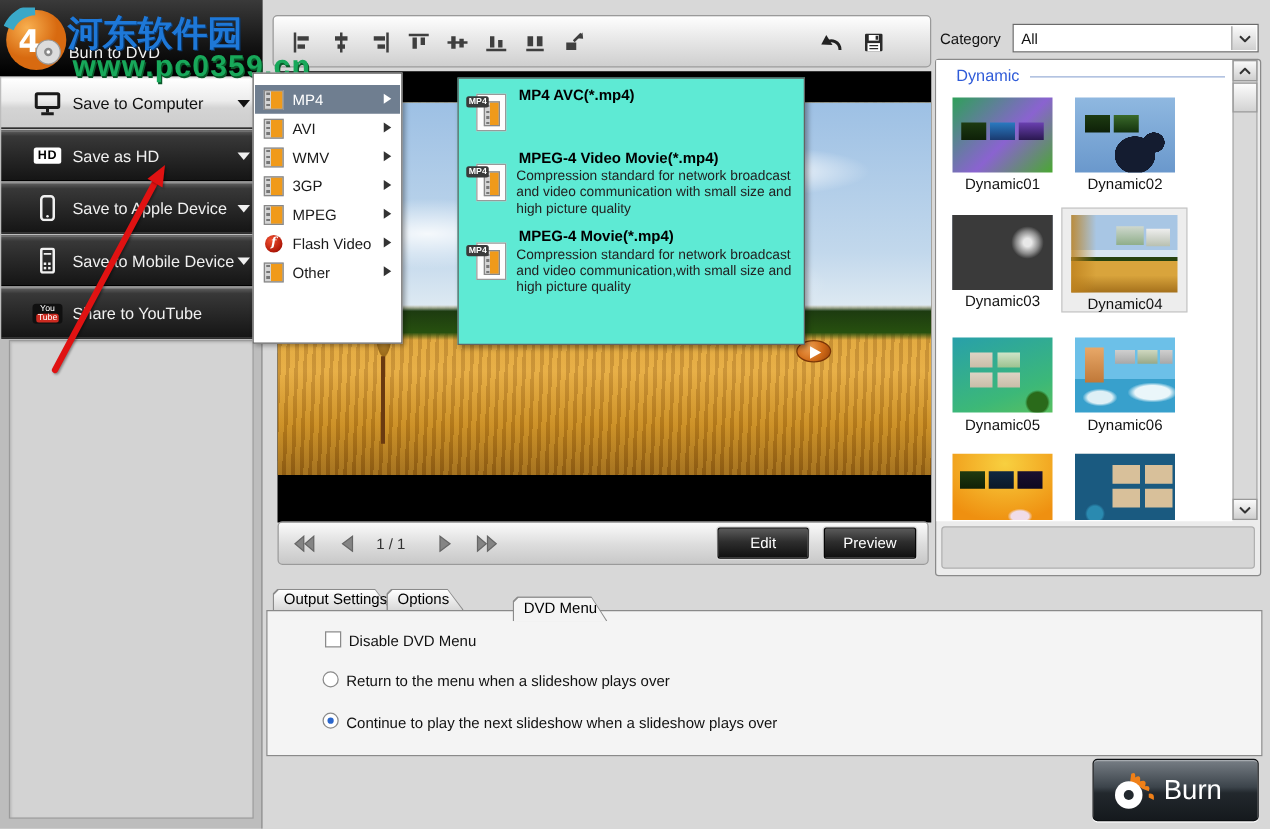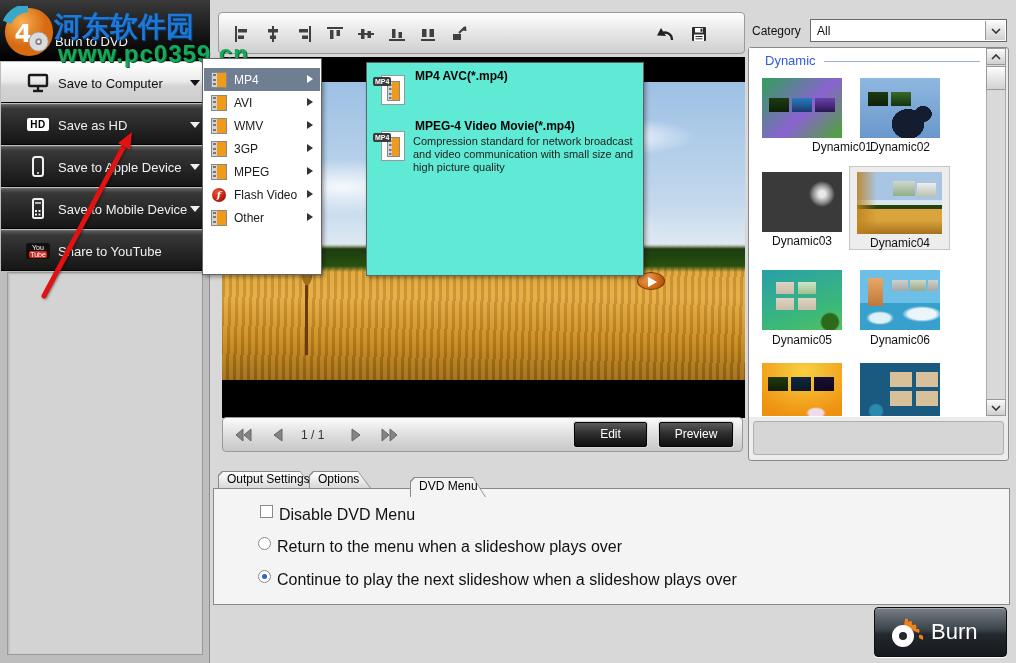--- a/index.html
+++ b/index.html
@@ -135,21 +135,21 @@
   .tab .bgo { position:absolute; inset:0; background:#8a8a8a; clip-path:polygon(0 100%,0 4px,4px 0,calc(100% - 13px) 0,100% 100%); }
   .tab .bgi { position:absolute; left:1px; right:1px; top:1px; bottom:0; background:linear-gradient(#fff,#d8d8d8); clip-path:polygon(0 100%,0 4px,4px 0,calc(100% - 12px) 0,100% 100%); }
   .tab.active { top:477px; height:20px; z-index:5;margin-left:44px; }
   .tab.active .bgi { background:#f4f4f4; }
   .tab span { position:relative; display:block; font-size:12px; color:#000000; padding-left:9px; line-height:17px; }
   .tab.active span { line-height:19px; }
   #tab-content { left:213px; top:488px; width:797px; height:117px; background:#f4f4f4; border:1px solid #8a8a8a; z-index:1; }
   .chk { position:absolute; width:13px; height:13px; background:#fff; border:1px solid #8a8a8a; cursor:pointer; }
   .rad { position:absolute; width:13px; height:13px; background:#fff; border:1px solid #8a8a8a; border-radius:50%; cursor:pointer; }
   .rad .dot { position:absolute; left:3px; top:3px; width:5px; height:5px; border-radius:50%; background:#2a66cc; }
-  .opt-label { position:absolute; font-size:16px; color:#111; cursor:pointer; }
+  .opt-label { position:absolute; font-size:12px; color:#111; cursor:pointer; }
 
   
   #burn-btn { left:874px; top:607px; width:133px; height:50px; border-radius:4px; background:linear-gradient(180deg,#777e85,#3c444b 45%,#22282d 55%,#15191d); border:1px solid #0c0f12; box-shadow:0 1px 0 #fff, inset 0 1px 0 rgba(255,255,255,.35); cursor:pointer; }
   #burn-label { position:absolute; left:56px; top:11px; font-size:22px; color:#fff; }
 
   
   #fmt-menu { left:202px; top:58px; width:120px; height:217px; background:#fff; border:1px solid #636363; box-shadow:2px 2px 4px rgba(0,0,0,.35); z-index:60; }
   .fm-item { position:absolute; left:1px; width:116px; height:23px; cursor:pointer; color:#1a1a1a; }
   .fm-item.hl { background:#6f7e90; color:#fff; }
   .fm-label { position:absolute; left:30px; top:5px; font-size:12px; }
@@ -342,21 +342,21 @@
       </svg>
   </span>
 </div>
 
 <div class="abs" id="rpanel"></div>
 <div class="abs" id="rlist"></div>
 <div class="abs" id="dyn-line"></div>
 <div class="abs" id="dyn-title">Dynamic</div>
 
 <div class="abs thumb-art t01" style="left:762px;top:78px;"></div>
-<div class="abs thumb-label" style="left:794px;top:140px;">Dynamic01</div>
+<div class="abs thumb-label" style="left:754px;top:140px;">Dynamic01</div>
 <div class="abs thumb-art t02" style="left:860px;top:78px;"></div>
 <div class="abs thumb-label" style="left:852px;top:140px;">Dynamic02</div>
 
 <div class="abs thumb-art t03" style="left:762px;top:172px;"></div>
 <div class="abs thumb-label" style="left:754px;top:234px;">Dynamic03</div>
 <div class="abs" id="sel-box"></div>
 <div class="abs thumb-art t04" style="left:857px;top:172px;width:85px;height:62px;"></div>
 <div class="abs thumb-label" style="left:852px;top:236px;">Dynamic04</div>
 
 <div class="abs thumb-art t05" style="left:762px;top:270px;"></div>
@@ -503,18 +503,27 @@
   </div>
   <div class="sub-entry" style="top:56px;height:60px;">
     <span class="mp4icon" style="top:12px;">
       <span class="page"></span>
         <span class="strip"></span>
         <span class="badge">MP4</span>
     </span>
     <span class="sub-title">MPEG-4 Video Movie(*.mp4)</span>
     <span class="sub-desc">Compression standard for network broadcast and video communication with small size and high picture quality</span>
   </div>
+  <div class="sub-entry" style="top:119px;height:60px;">
+    <span class="mp4icon" style="top:12px;">
+      <span class="page"></span>
+        <span class="strip"></span>
+        <span class="badge">MP4</span>
+    </span>
+    <span class="sub-title">MPEG-4 Movie(*.mp4)</span>
+    <span class="sub-desc">Compression standard for network broadcast and video communication,with small size and high picture quality</span>
+  </div>
 </div>
 
 <svg class="abs" id="ann-arrow">
   <line x1="44" y1="296" x2="124" y2="146" stroke="#e01212" stroke-width="5" stroke-linecap="round" filter="drop-shadow(1px 1px 1px rgba(0,0,0,.4))"></line>
   <polygon points="132,132 130,150 118,143" fill="#e01212" filter="drop-shadow(1px 1px 1px rgba(0,0,0,.4))"></polygon>
 </svg>
 
 </body></html>

